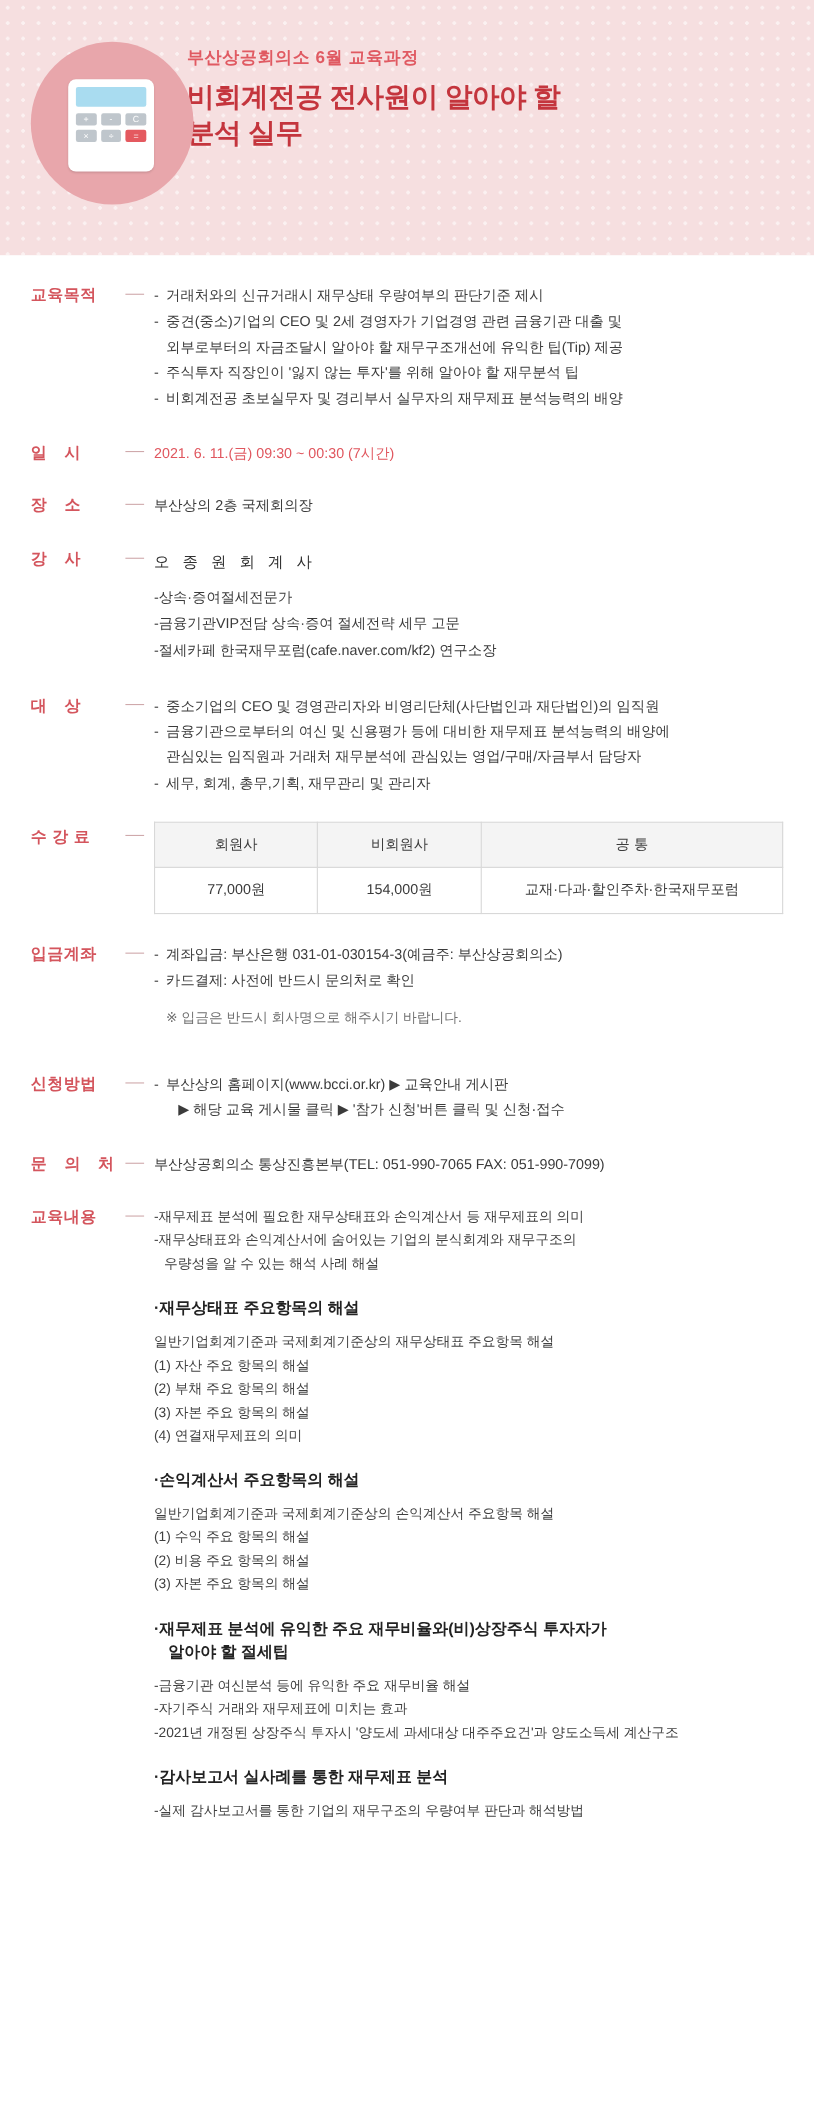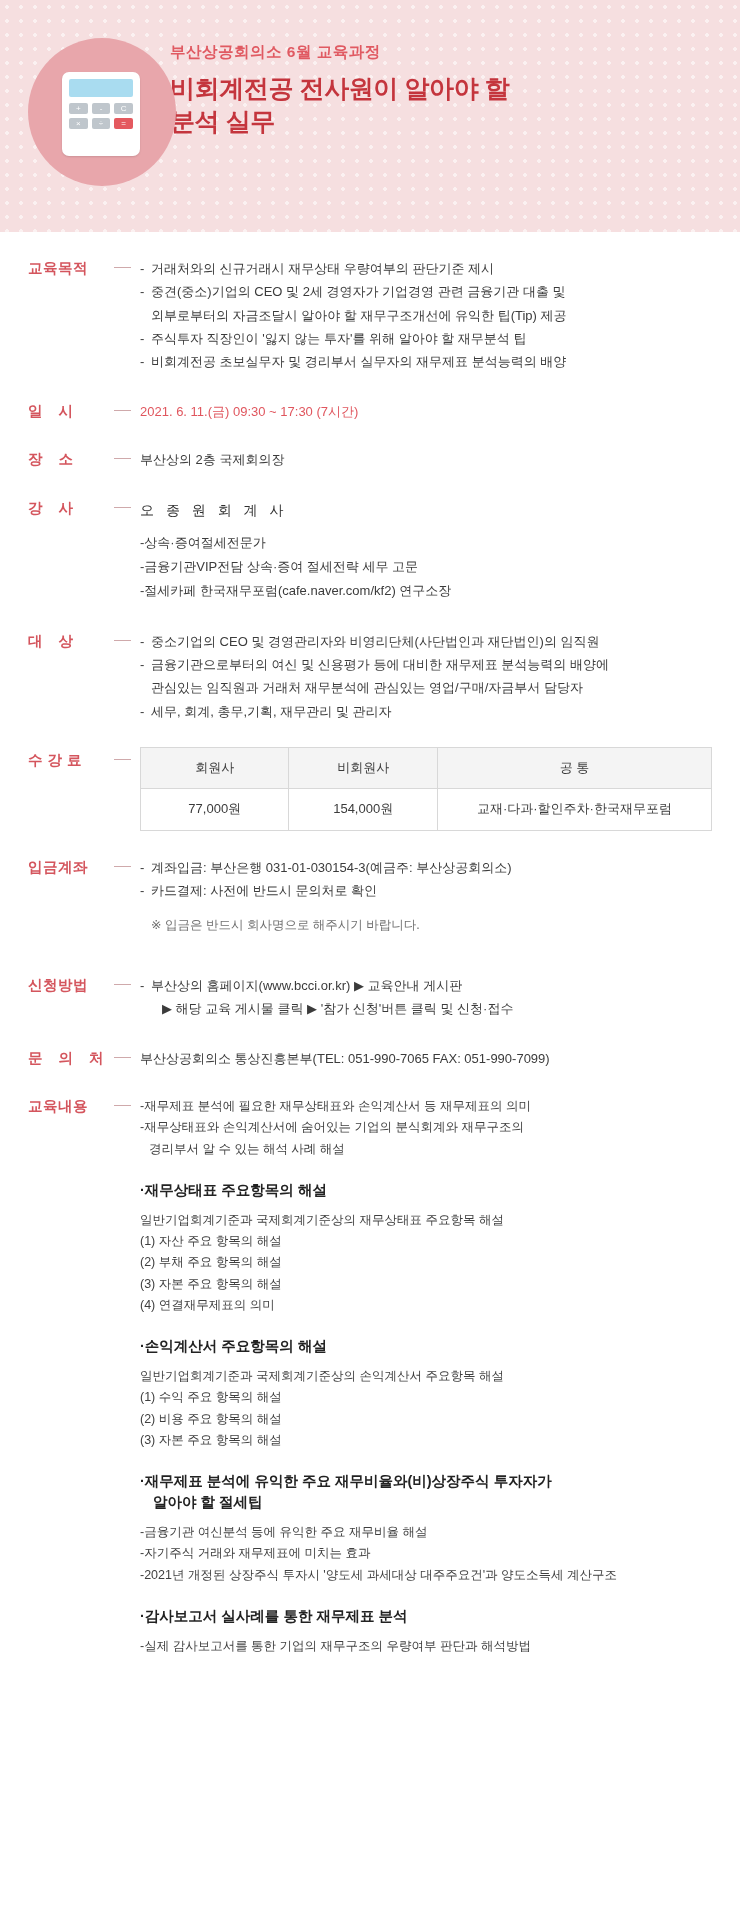--- a/index.html
+++ b/index.html
@@ -261,21 +261,21 @@
         </ul>
       </div>
     </div>
 
     <div class="row">
       <div class="label spread">일    시</div>
       <div class="divider">
           <i></i>
         </div>
       <div class="cell">
-        <p class="plain hl">2021. 6. 11.(금) 09:30 ~ 17:30 (7시간)</p>
+        <p class="plain hl">2021. 6. 11.(금) 09:30 ~ 00:30 (7시간)</p>
       </div>
     </div>
 
     <div class="row">
       <div class="label spread">장    소</div>
       <div class="divider">
           <i></i>
         </div>
       <div class="cell">
         <p class="plain">부산상의 2층 국제회의장</p>
@@ -377,21 +377,21 @@
     <div class="row">
       <div class="label">교육내용</div>
       <div class="divider">
           <i></i>
         </div>
       <div class="cell">
 
         <div class="curri-block">
           <p class="curri-line">-재무제표 분석에 필요한 재무상태표와 손익계산서 등 재무제표의 의미</p>
           <p class="curri-line">-재무상태표와 손익계산서에 숨어있는 기업의 분식회계와 재무구조의</p>
-          <p class="curri-line indent"> 경리부서 알 수 있는 해석 사례 해설</p>
+          <p class="curri-line indent"> 우량성을 알 수 있는 해석 사례 해설</p>
         </div>
 
         <div class="curri-block">
           <p class="curri-head">·재무상태표 주요항목의 해설</p>
           <p class="curri-line">일반기업회계기준과 국제회계기준상의 재무상태표 주요항목 해설</p>
           <p class="curri-line">(1) 자산 주요 항목의 해설</p>
           <p class="curri-line">(2) 부채 주요 항목의 해설</p>
           <p class="curri-line">(3) 자본 주요 항목의 해설</p>
           <p class="curri-line">(4) 연결재무제표의 의미</p>
         </div>

